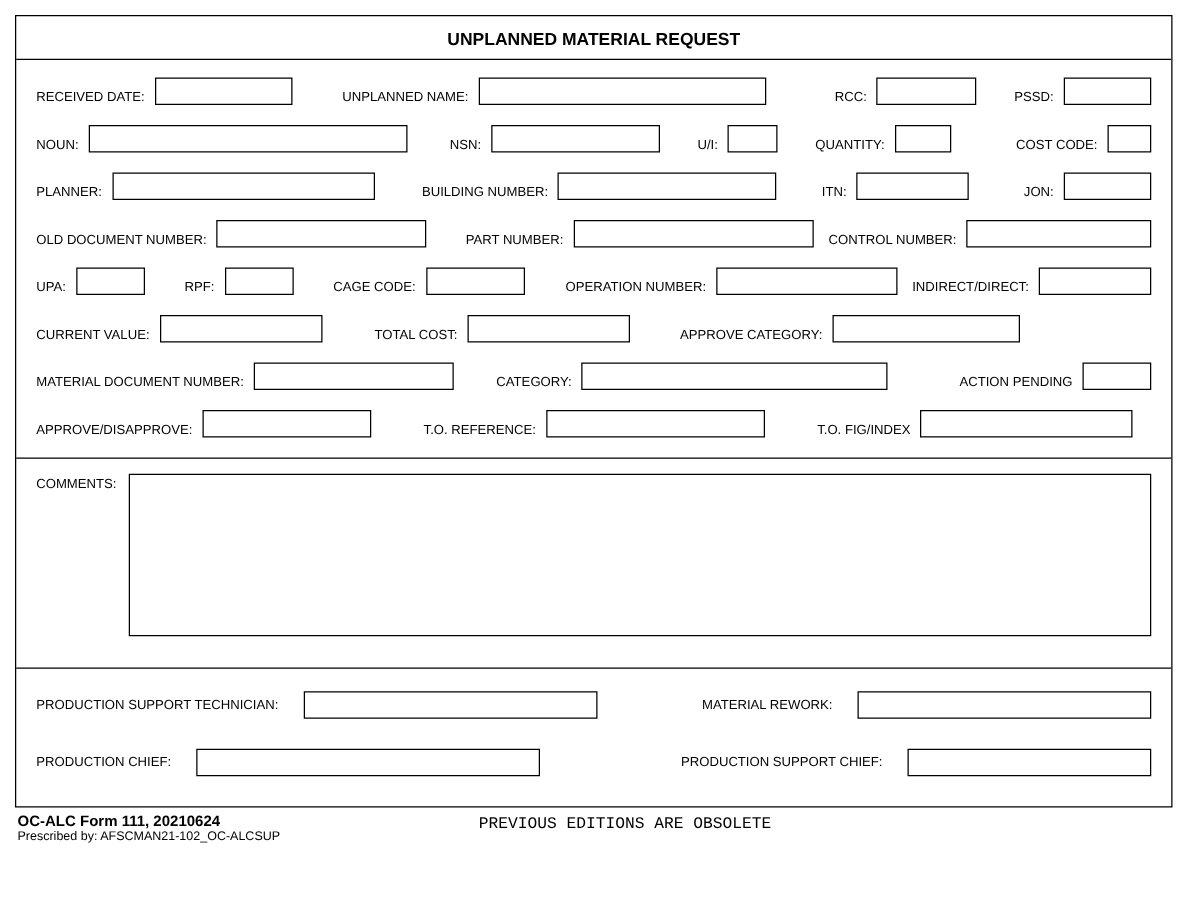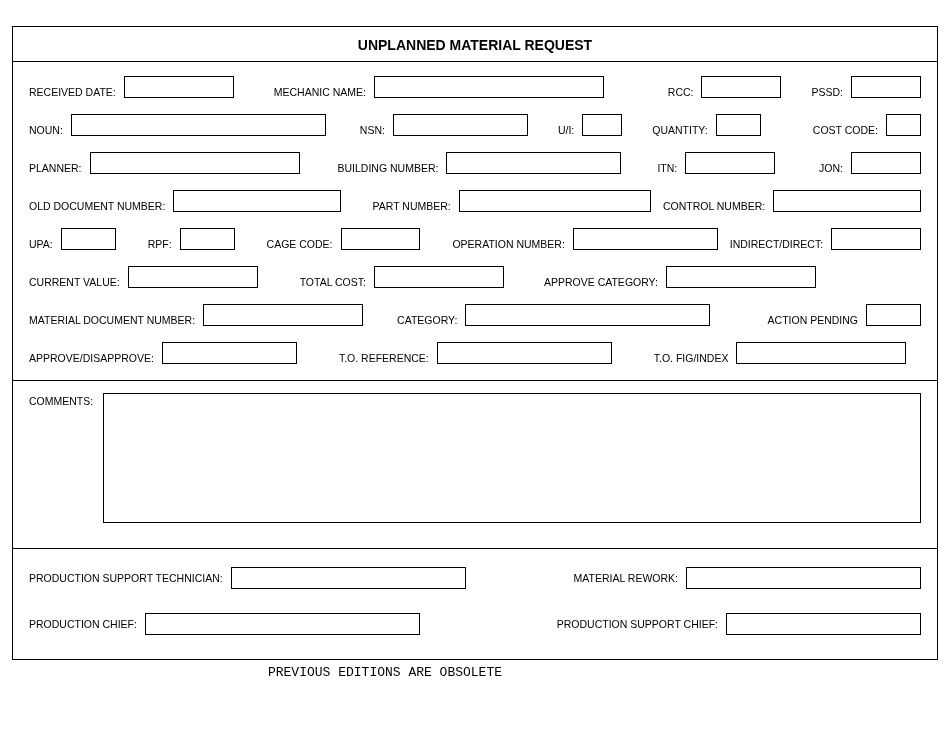--- a/index.html
+++ b/index.html
@@ -6,21 +6,20 @@
     body {
       font-family: Arial, Helvetica, sans-serif;
       background: #fff;
       padding: 12px;
       font-size: 11px;
       color: #000;
     }
     .page {
       border: 1.5px solid #000;
       width: 100%;
-      margin-top: 14px;
     }
     .title-section {
       text-align: center;
       padding: 10px 0 8px 0;
       border-bottom: 1.5px solid #000;
     }
     .title {
       font-weight: bold;
       font-size: 14px;
     }
@@ -60,21 +59,21 @@
       flex: 1;
       height: 130px;
       background: #fff;
     }
     .sig-section {
       padding: 18px 16px 18px 16px;
     }
     .sig-row {
       display: flex;
       align-items: center;
-      gap: 6px;
+      gap: 18px;
       margin-bottom: 24px;
     }
     .sig-row:last-child { margin-bottom: 6px; }
     .footer {
       display: flex;
       align-items: flex-start;
       padding: 4px 2px 0 2px;
       gap: 20px;
     }
     .footer-left {
@@ -103,21 +102,21 @@
   <div class="title-section">
     <div class="title">UNPLANNED MATERIAL REQUEST</div>
   </div>
 
   <div class="form-body">
 
     <div class="row">
       <span class="label">RECEIVED DATE:</span>
       <div class="field" style="width:110px"></div>
       <span style="width:28px"></span>
-      <span class="label">MECHANIC NAME:</span>
+      <span class="label">UNPLANNED NAME:</span>
       <div class="field" style="width:230px"></div>
       <span style="flex:1"></span>
       <span class="label">RCC:</span>
       <div class="field" style="width:80px"></div>
       <span style="width:18px"></span>
       <span class="label">PSSD:</span>
       <div class="field" style="width:70px"></div>
     </div>
 
     <div class="row">
@@ -236,15 +235,19 @@
       <div class="field" style="width:275px"></div>
       <span style="flex:1"></span>
       <span class="label">PRODUCTION SUPPORT CHIEF:</span>
       <div class="field" style="width:195px"></div>
     </div>
   </div>
 
 </div>
 
 <div class="footer">
+  <div class="footer-left">
+    <div class="form-id">OC-ALC Form 111, 20210624</div>
+    <div class="prescribed">Prescribed by: AFSCMAN21-102_OC-ALCSUP</div>
+  </div>
   <div class="footer-center">PREVIOUS EDITIONS ARE OBSOLETE</div>
   <div style="flex:0 0 160px"></div>
 </div>
 
 </body></html>

